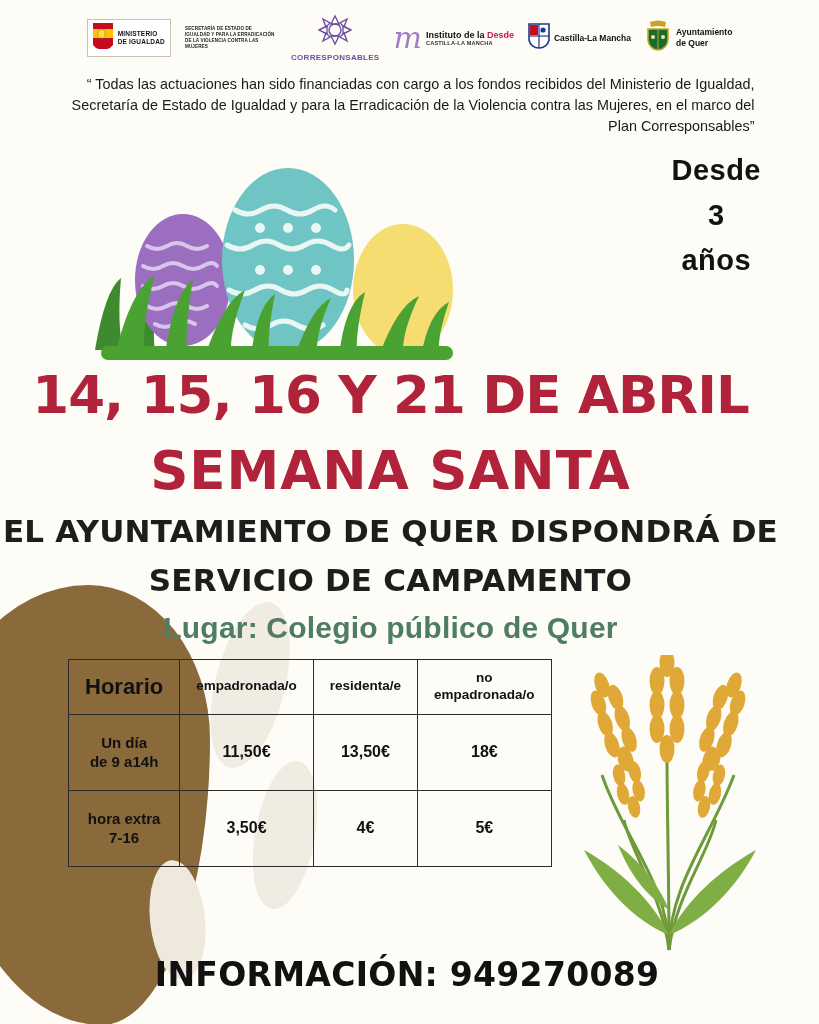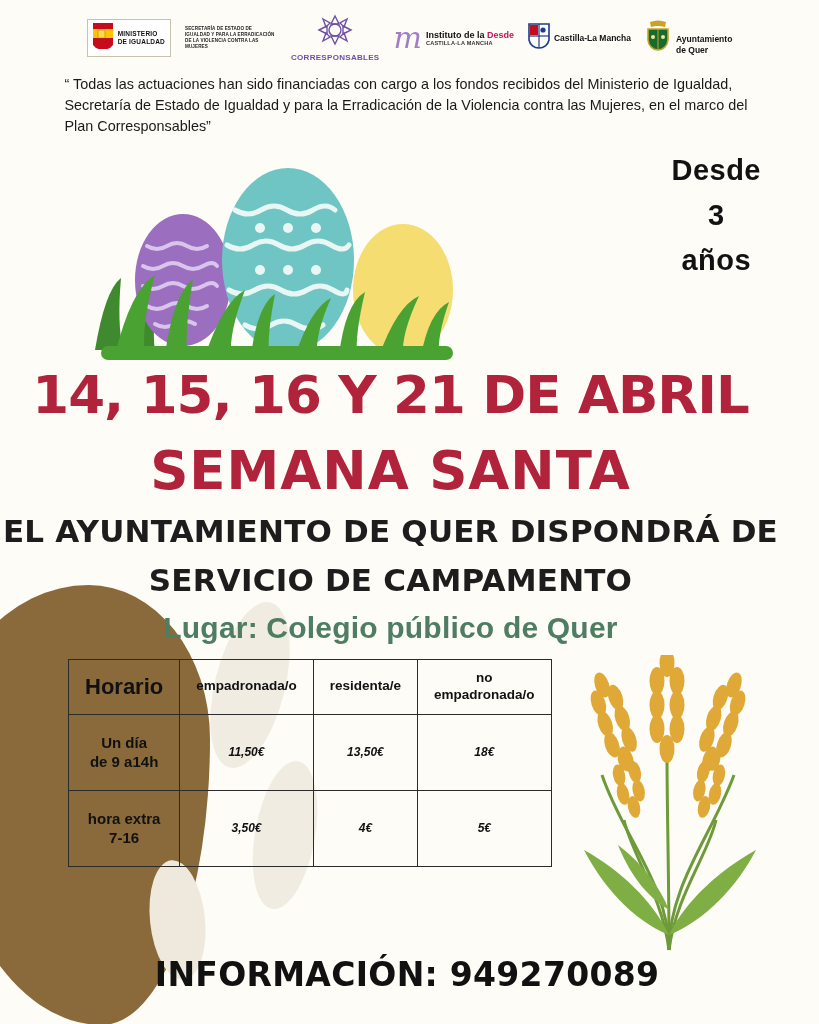--- a/index.html
+++ b/index.html
@@ -153,37 +153,37 @@
     width: 22px;
     height: 26px;
   }
   .clm-text {
     font-size: 8.5px;
     font-weight: bold;
     color: #111;
   }
   .quer {
     display: flex;
-    align-items: flex-end;
+    align-items: center;
     gap: 5px;
   }
   .quer-text {
     font-size: 8.5px;
     font-weight: bold;
     color: #111;
     line-height: 1.3;
   }
 
   
   .funding {
     position: relative;
     z-index: 5;
     margin: 6px auto 0 auto;
     width: 690px;
-    text-align: left;
+    text-align: right;
     font-size: 14.4px;
     line-height: 1.45;
     color: #1a1a1a;
     font-family: "Liberation Sans", sans-serif;
   }
 
   
   .age-badge {
     position: absolute;
     right: 58px;
@@ -283,25 +283,24 @@
     font-size: 22px;
   }
   table.prices td.rowhead {
     font-size: 15px;
     font-weight: bold;
     color: #111;
     padding: 18px 6px;
     line-height: 1.3;
   }
   table.prices td.val {
-    font-size: 12px;
+    font-size: 16px;
     font-weight: bold;
     color: #111;
     padding: 14px 16px;
-    font-style: italic;
   }
 
   
   .wheat {
     position: absolute;
     right: 42px;
     top: 655px;
     width: 215px;
     height: 300px;
     z-index: 5;

